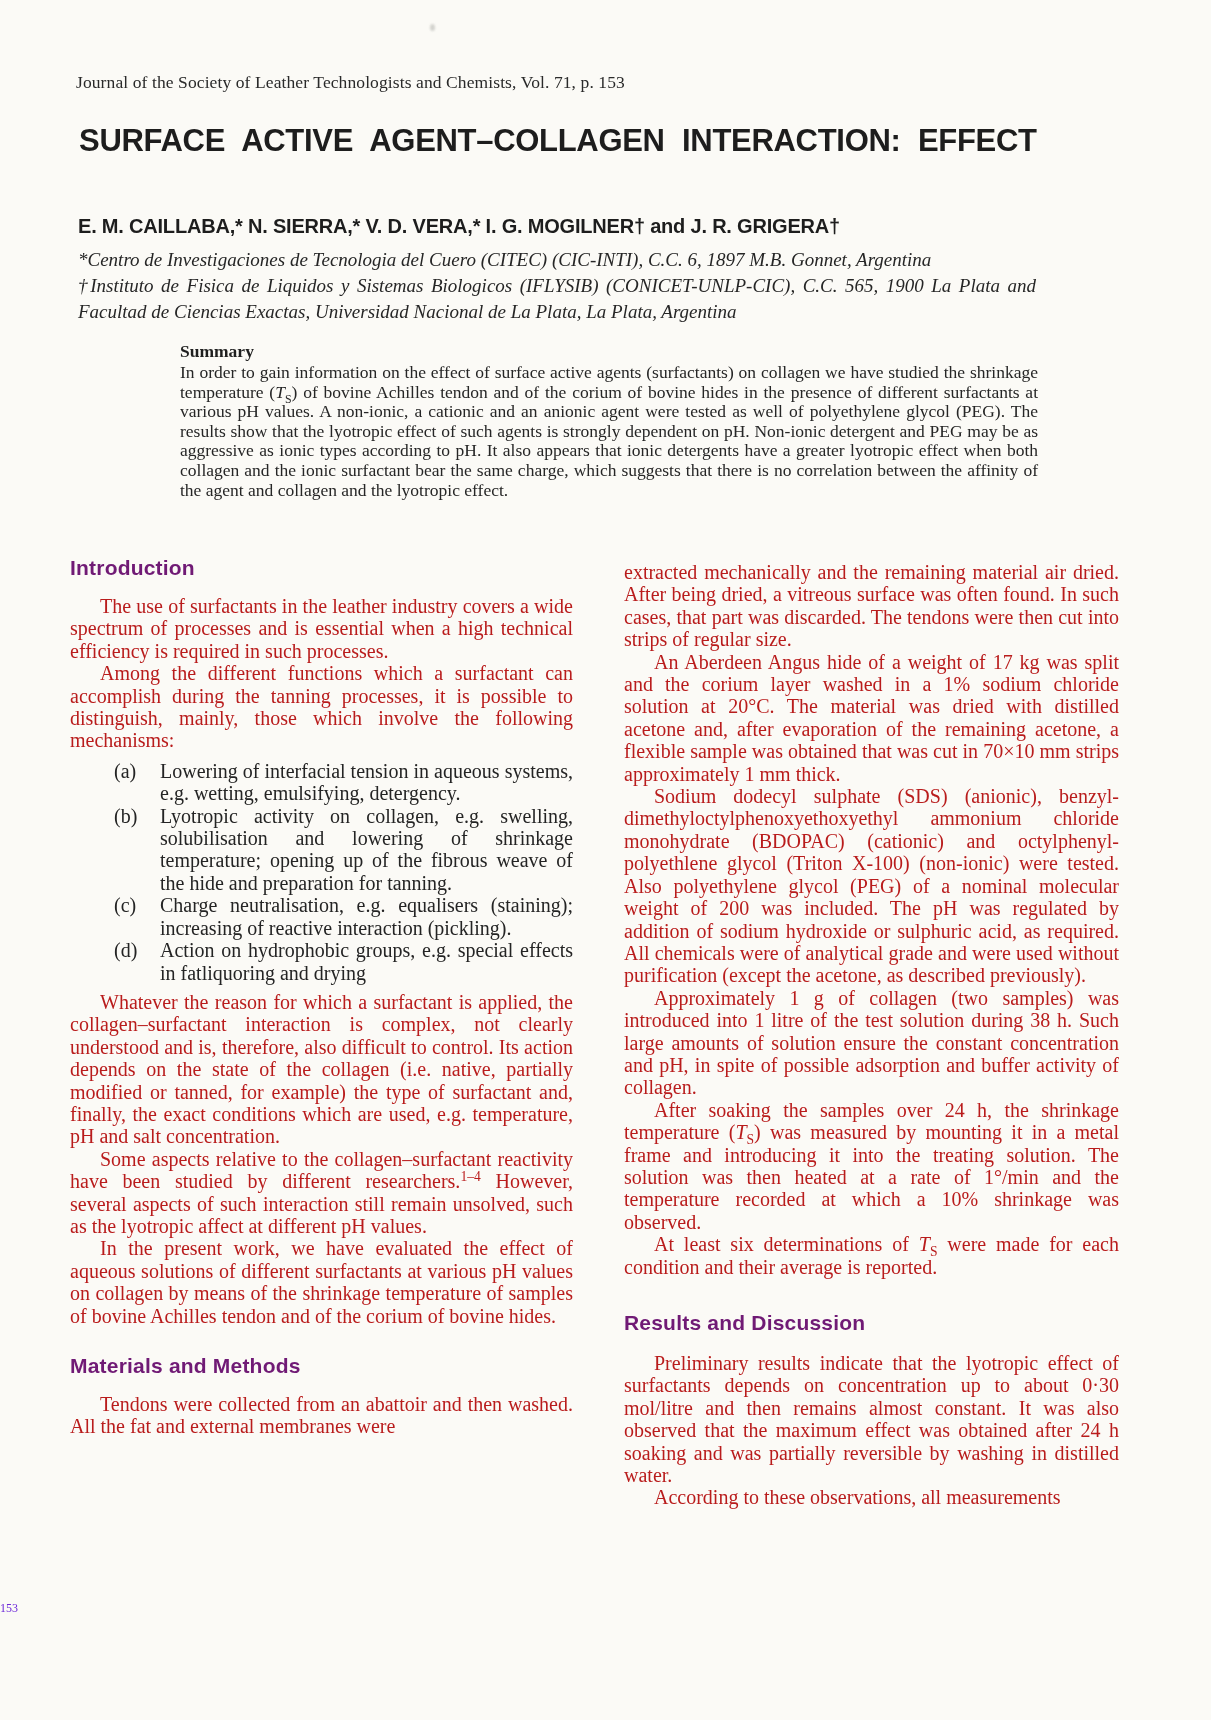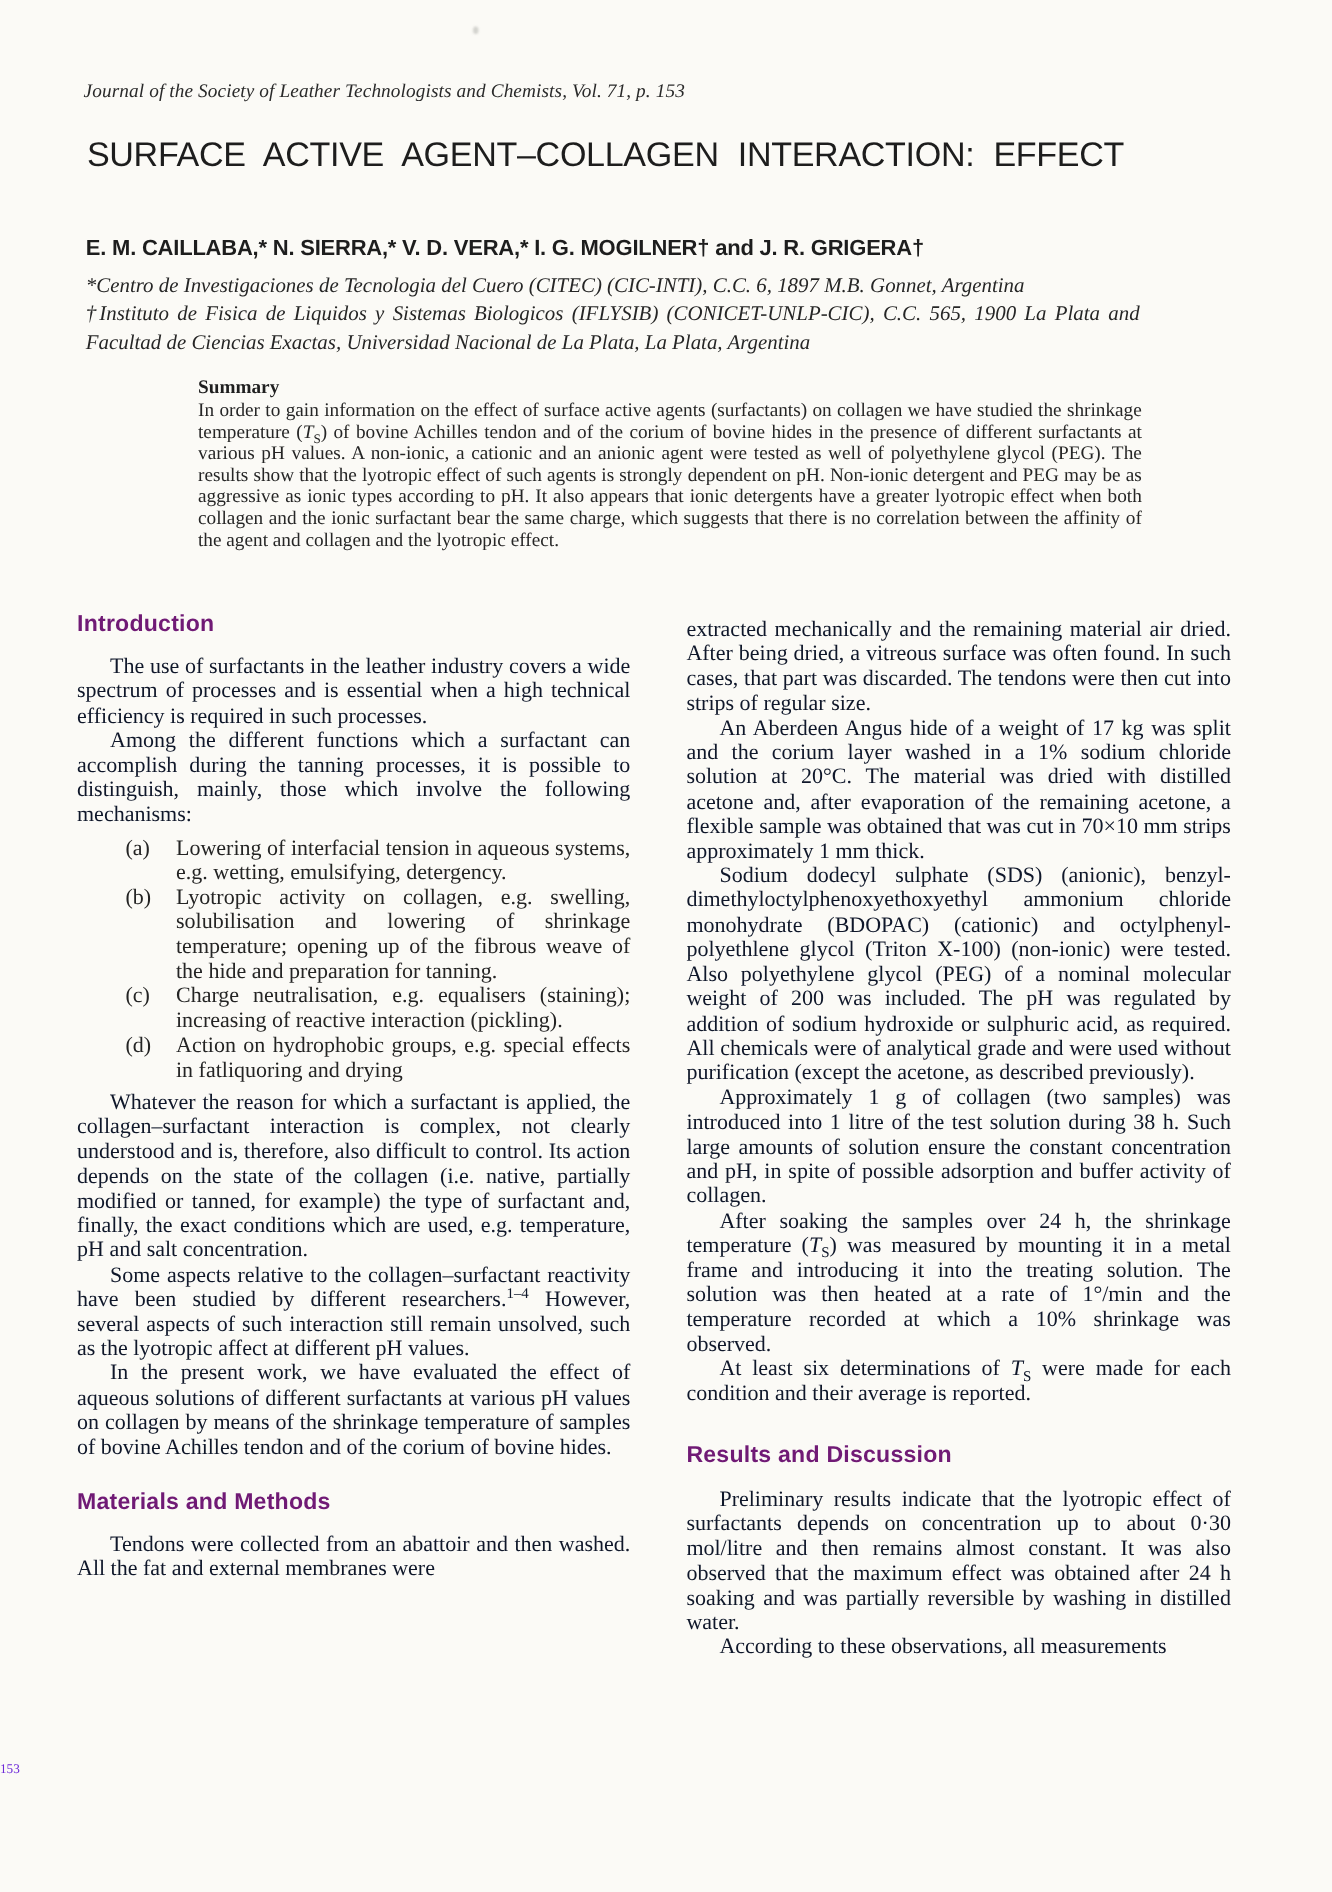--- a/index.html
+++ b/index.html
@@ -13,31 +13,31 @@
   .page { position: relative; width: 1211px; height: 1720px; }
 
   .scan-dot {
     position: absolute; left: 430px; top: 24px;
     width: 5px; height: 7px; border-radius: 50%;
     background: #c9c9c4; opacity: .8; filter: blur(1px);
   }
 
   .journal-line {
     position: absolute; left: 76px; top: 72px;
-    font-style: italic; font-size: 17.5px; letter-spacing: .1px;
+    font-size: 17.5px; letter-spacing: .1px;
     color: #2a2a2a;
   }
 
   .title {
     position: absolute; left: 79px; top: 120px; width: 965px; margin: 0;
     font-family: "Liberation Sans", sans-serif;
     color: #1d1d1d;
   }
   .title span {
-    display: block; font-weight: 400; font-size: 31px; line-height: 41px;
+    display: block; font-weight: 700; font-size: 31px; line-height: 41px;
     letter-spacing: -0.3px; white-space: nowrap;
   }
   .title-l1 { word-spacing: 9px; }
 
   .authors {
     position: absolute; left: 78px; top: 215px;
     font-family: "Liberation Sans", sans-serif;
     font-weight: 700; font-size: 20px; letter-spacing: -0.2px;
     color: #1d1d1d; white-space: nowrap;
   }
@@ -65,21 +65,21 @@
   .col h2 {
     font-family: "Liberation Sans", sans-serif;
     font-weight: 700; font-size: 21px; line-height: 24px;
     margin: 0 0 15px 0; letter-spacing: .2px; color: #701a75;
   }
   .col h2.mid { margin-top: 27px; }
   .col-right h2 { margin-top: 33px; margin-bottom: 17px; }
 
   .col p {
     margin: 0; font-size: 20px; line-height: 22.4px;
-    text-align: justify; color: #0f172a;
+    text-align: justify; color: #b91c1c;
   }
   .col p.indent { text-indent: 30px; }
 
   .list { margin: 8px 0 7px 0; }
   .list-item {
     position: relative; padding-left: 90px;
     font-size: 20px; line-height: 22.4px; text-align: justify; color: #242424;
   }
   .list-item .marker { position: absolute; left: 44px; top: 0; }
 

